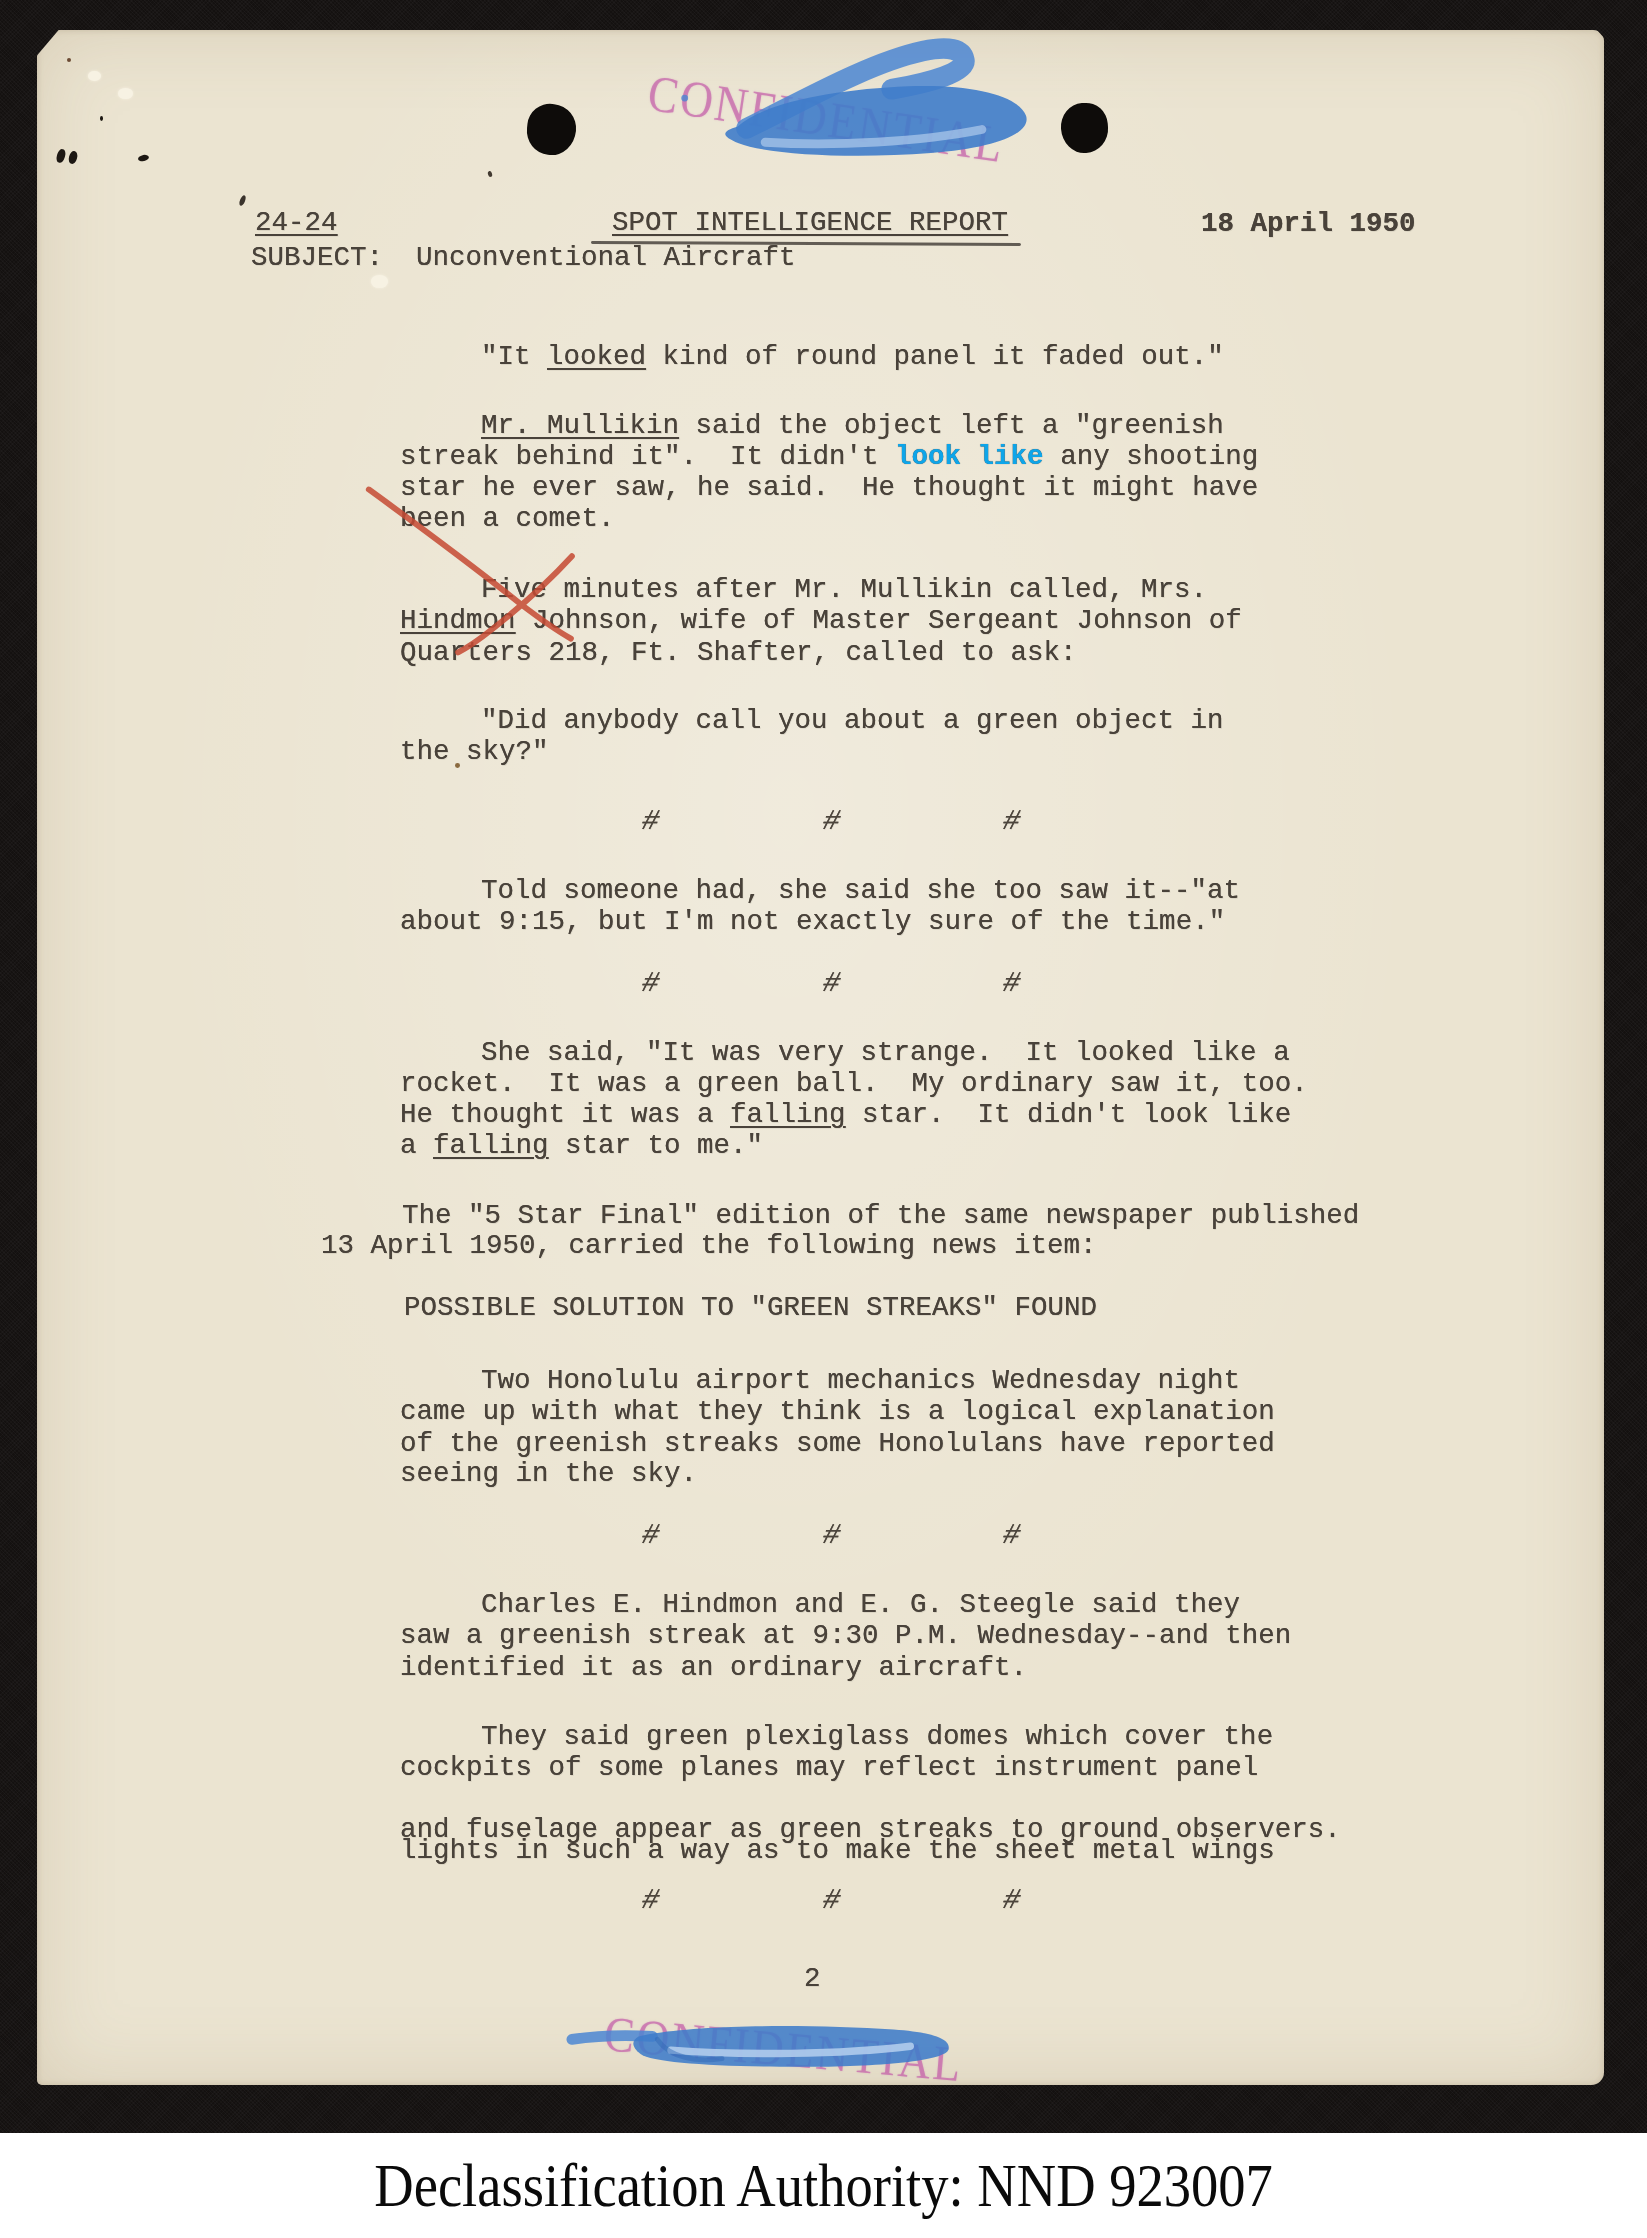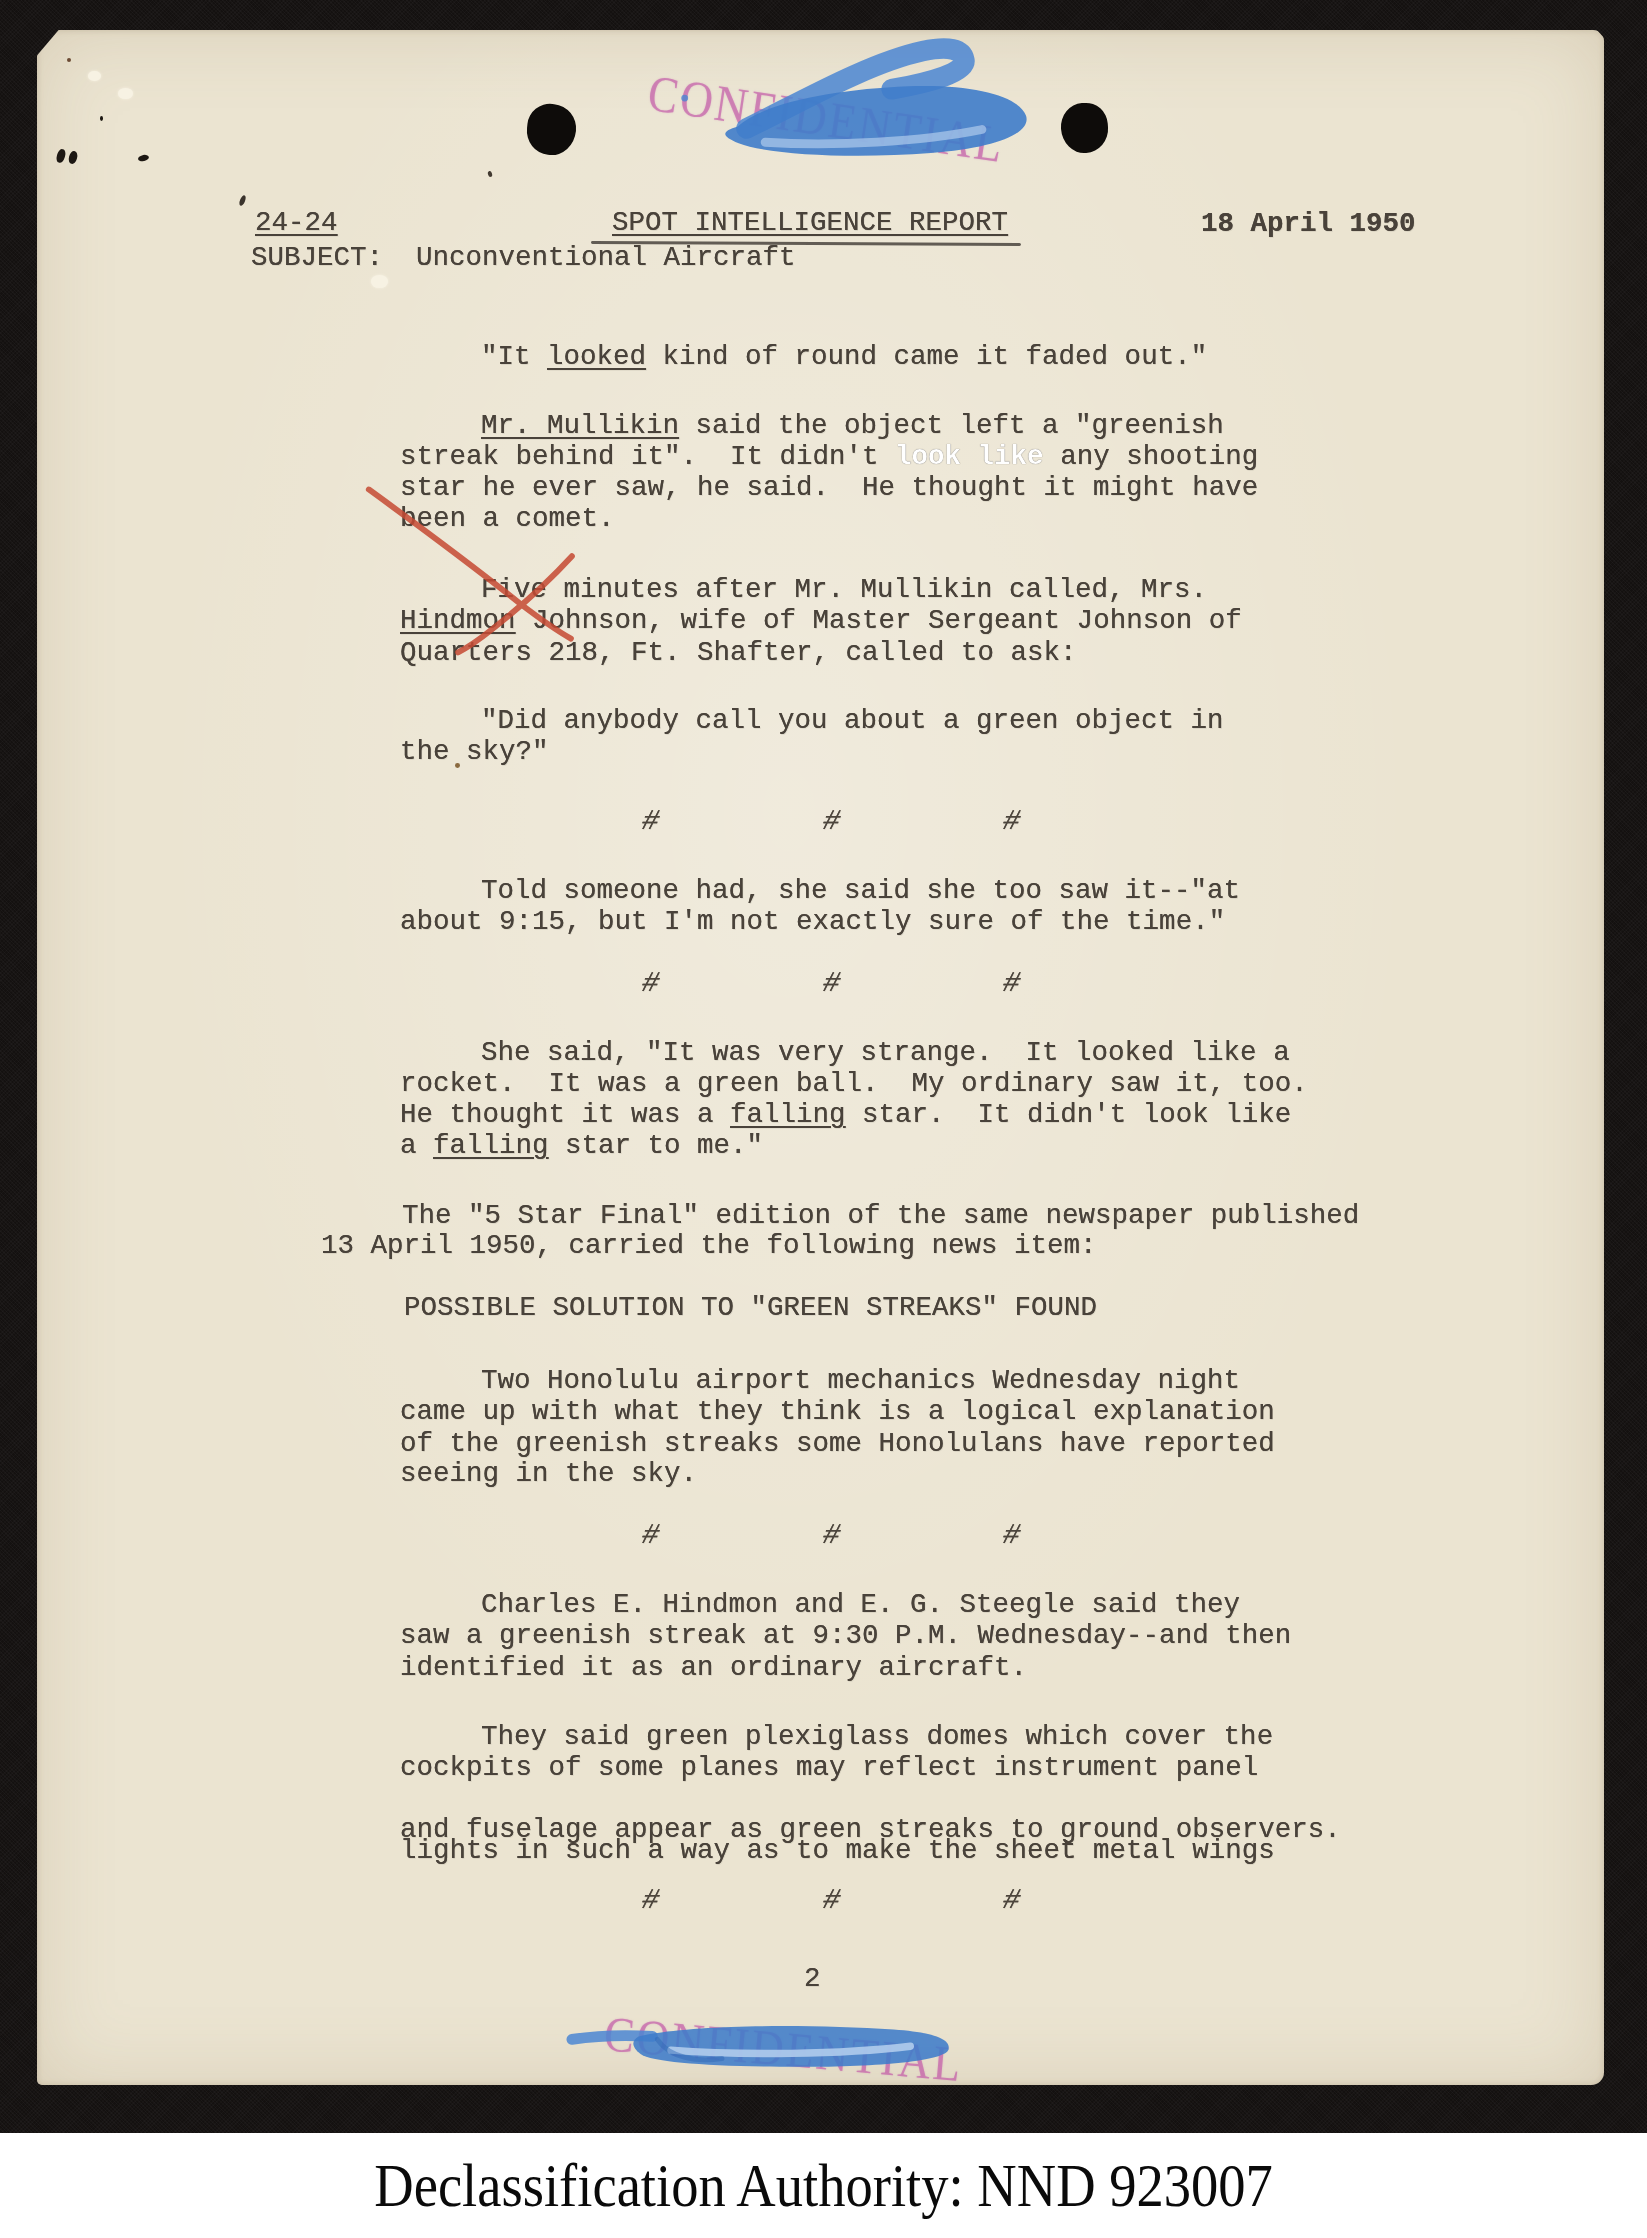--- a/index.html
+++ b/index.html
@@ -20,21 +20,21 @@
     border-radius: 2.9px 10.8px 12.8px 4.9px;
     clip-path: polygon(21.6px 0, 1560px 0, 1567px 7.8px, 1567px 2055px, 0 2055px, 0 25.5px);
   }
   .tline{
     position:absolute;white-space:pre;
     font-family:"Liberation Mono","DejaVu Sans Mono",monospace;
     font-size:27.5px;line-height:29px;color:#49423a;
     text-shadow: 0 0 0.5px rgba(73,66,58,.85), 0.7px 0.7px 0 rgba(73,66,58,.10);
   }
   .tline .seg-u{text-decoration:underline;text-decoration-thickness:1.7px;text-underline-offset:4.4px;margin-top:14px;}
-  .tline .seg-b{font-weight:700;color:#ffffff;text-shadow:0 0 0.7px rgba(40,35,30,.9);}
+  .tline .seg-b{font-weight:700;color:#0ea5e9;text-shadow:0 0 0.7px rgba(40,35,30,.9);}
   .tline.hash{font-style:italic;transform:skewX(-6deg);font-size:28.4px;color:#4c453c;}
   .stamp{
     position:absolute;font-family:"Liberation Serif","DejaVu Serif",serif;
     font-size:45px;letter-spacing:2.5px;font-weight:400;
     color:rgba(196,92,168,.62);text-shadow:0 0 1.5px rgba(196,92,168,.35);
     transform-origin:left top;white-space:pre;
   }
   #stamp-top{left:653px;top:63px;transform:rotate(8.5deg) scaleY(1.14);}
   #stamp-bottom{left:607px;top:2005px;transform:rotate(5deg) scaleY(1.1);}
   .hole{position:absolute;background:#0e0c0a;}
@@ -59,21 +59,21 @@
 <div id="paper"></div>
 
 <div id="stamp-top" class="stamp">CONFIDENTIAL</div>
 <div id="stamp-bottom" class="stamp">CONFIDENTIAL</div>
 
 <div id="doc-lines">
     <div class="tline" style="left: 255px; top: 208px;"><span class="seg-u">24-24</span></div>
     <div class="tline" style="left: 612px; top: 208px;"><span class="seg-u">SPOT INTELLIGENCE REPORT</span></div>
     <div class="tline" style="left: 1201px; top: 209px; font-weight: bold;"><span>18 April 1950</span></div>
     <div class="tline" style="left: 251px; top: 243px;"><span>SUBJECT:  Unconventional Aircraft</span></div>
-    <div class="tline" style="left: 481px; top: 342px;"><span>"It </span><span class="seg-u">looked</span><span> kind of round came it faded out."</span></div>
+    <div class="tline" style="left: 481px; top: 342px;"><span>"It </span><span class="seg-u">looked</span><span> kind of round panel it faded out."</span></div>
     <div class="tline" style="left: 481px; top: 411px;"><span class="seg-u">Mr. Mullikin</span><span> said the object left a "greenish</span></div>
     <div class="tline" style="left: 400px; top: 442px;"><span>streak behind it".  It didn't </span><span class="seg-b">look like</span><span> any shooting</span></div>
     <div class="tline" style="left: 400px; top: 473px;"><span>star he ever saw, he said.  He thought it might have</span></div>
     <div class="tline" style="left: 400px; top: 504px;"><span>been a comet.</span></div>
     <div class="tline" style="left: 481px; top: 575px;"><span>Five minutes after Mr. Mullikin called, Mrs.</span></div>
     <div class="tline" style="left: 400px; top: 606px;"><span class="seg-u">Hindmon</span><span> Johnson, wife of Master Sergeant Johnson of</span></div>
     <div class="tline" style="left: 400px; top: 638px;"><span>Quarters 218, Ft. Shafter, called to ask:</span></div>
     <div class="tline" style="left: 481px; top: 706px;"><span>"Did anybody call you about a green object in</span></div>
     <div class="tline" style="left: 400px; top: 737px;"><span>the sky?"</span></div>
     <div class="tline hash" style="left: 642px; top: 807px;"><span>#</span></div>

